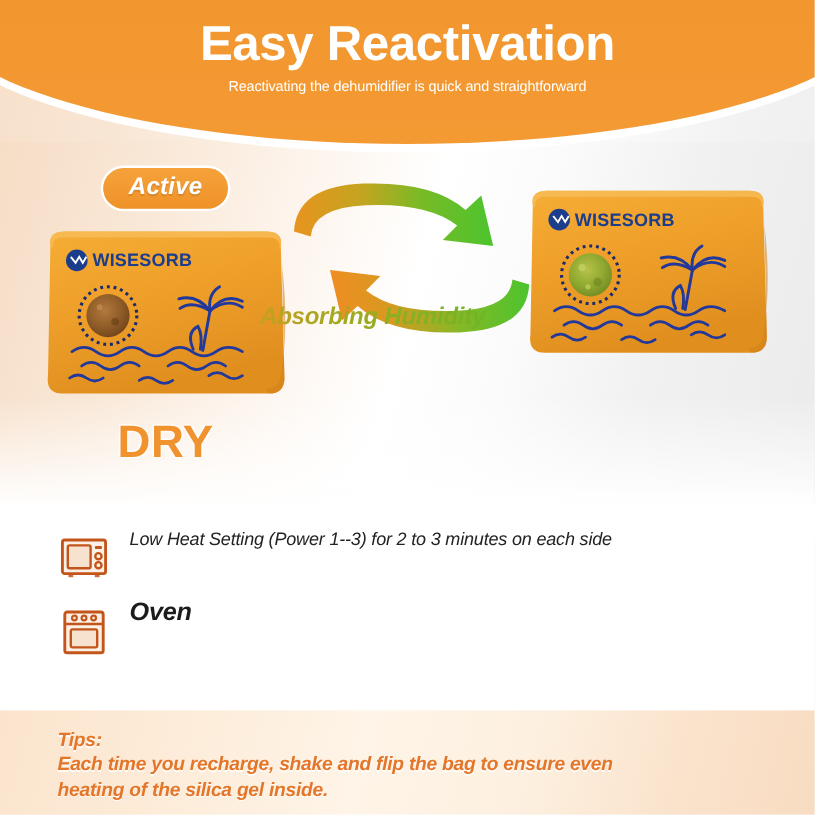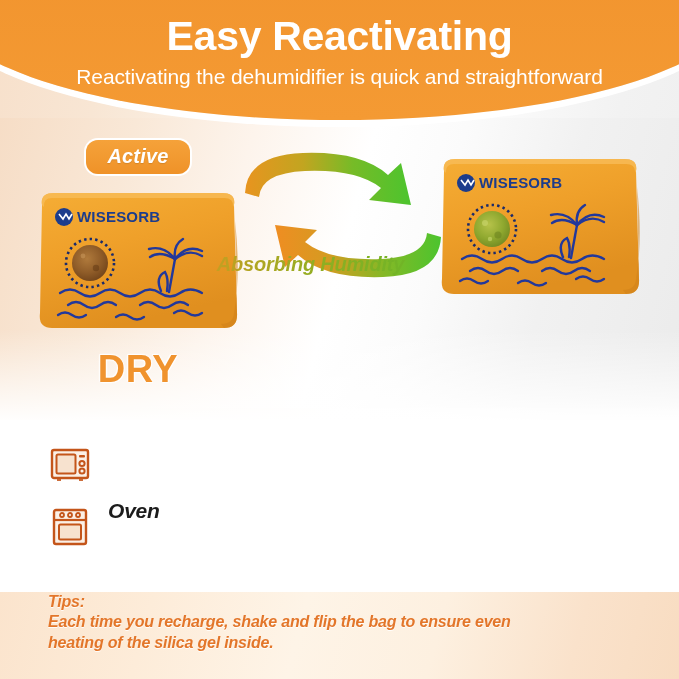--- a/index.html
+++ b/index.html
@@ -85,21 +85,21 @@
     padding-top: 14px;
     font-size: 41px;
     font-weight: bold;
     color: #ffffff;
     letter-spacing: -0.3px;
     line-height: 1.08;
   }
   .header-sub {
     margin: 0;
     padding-top: 7px;
-    font-size: 21px;
+    font-size: 12px;
     font-weight: normal;
     color: #ffffff;
     letter-spacing: -0.1px;
   }
 
   
   .compare {
     position: absolute;
     left: 0; top: 140px;
     width: 679px; height: 270px;
@@ -121,21 +121,20 @@
     font-size: 20px;
     font-weight: bold;
     font-style: italic;
     color: #ffffff;
     letter-spacing: 0.2px;
     text-shadow: 0 1px 1px rgba(0,0,0,0.12);
   }
   .badge-active {
     background: linear-gradient(to bottom, #f5a23a 0%, #ef9228 100%);
     box-shadow: 0 0 0 2px #ffffff;
-    border-radius: 12px;
   }
   .badge-saturated {
     background: linear-gradient(to bottom, #62c231 0%, #4cb31e 100%);
     box-shadow: 0 0 0 2px #ffffff;
   }
 
   
   .bag-wrap {
     position: relative;
     width: 220px;
@@ -230,21 +229,21 @@
     height: 87px;
     background: linear-gradient(105deg,
       #fbe4cd 0%,
       #fdecd9 22%,
       #fef4e7 44%,
       #fdf0e0 64%,
       #fae2cb 84%,
       #f8dcc1 100%);
     z-index: 6;
   }
-  .tips-inner { padding: 0 0 0 48px; }
+  .tips-inner { padding: 16px 0 0 48px; }
   .tips-line {
     margin: 0;
     font-size: 16px;
     font-style: italic;
     font-weight: bold;
     color: #e3762a;
     line-height: 1.28;
     letter-spacing: -0.2px;
     text-shadow: 0 1px 0 rgba(255,255,255,0.85);
   }
@@ -253,21 +252,21 @@
 <body>
 
 <div class="poster">
 
   <div class="wash-top"></div>
   <div class="wash-fade"></div>
   <div class="wash-mid"></div>
 
   <div class="header">
     <div class="header-inner">
-      <div class="header-title">Easy Reactivating</div>
+      <div class="header-title">Easy Reactivation</div>
       <div class="header-sub">Reactivating the dehumidifier is quick and straightforward</div>
     </div>
   </div>
 
   <div class="compare">
 
     <div class="side side-left">
       <div class="badge badge-active">Active</div>
       <div class="bag-wrap">
         <svg class="bag" viewBox="0 0 220 148">
@@ -401,20 +400,21 @@
           <rect x="4" y="6" width="36" height="28" rx="2" fill="#fbf0e6" stroke="#c4551a" stroke-width="2.4"></rect>
           <rect x="8.5" y="10.5" width="19" height="19" rx="1.5" fill="#f7e2cf" stroke="#c4551a" stroke-width="2"></rect>
           <rect x="31" y="11" width="6" height="2.4" rx="1" fill="#c4551a"></rect>
           <circle cx="34" cy="19.5" r="2.6" fill="none" stroke="#c4551a" stroke-width="2"></circle>
           <circle cx="34" cy="27" r="2.6" fill="none" stroke="#c4551a" stroke-width="2"></circle>
           <rect x="9" y="34" width="4" height="3" fill="#c4551a" opacity="0.85"></rect>
           <rect x="31" y="34" width="4" height="3" fill="#c4551a" opacity="0.85"></rect>
         </svg>
       </div>
       <div class="instr-text">
+        <p class="instr-body">Low Heat Setting (Power 1--3) for 2 to 3 minutes on each side</p>
       </div>
     </div>
 
     <div class="instr-row">
       <div class="instr-icon">
         <svg viewBox="0 0 44 44" width="44" height="44">
           <rect x="6" y="5" width="32" height="34" rx="2" fill="#fbf0e6" stroke="#c4551a" stroke-width="2.4"></rect>
           <line x1="6" y1="15" x2="38" y2="15" stroke="#c4551a" stroke-width="2.2"></line>
           <circle cx="14" cy="10" r="2" fill="none" stroke="#c4551a" stroke-width="1.8"></circle>
           <circle cx="22" cy="10" r="2" fill="none" stroke="#c4551a" stroke-width="1.8"></circle>

